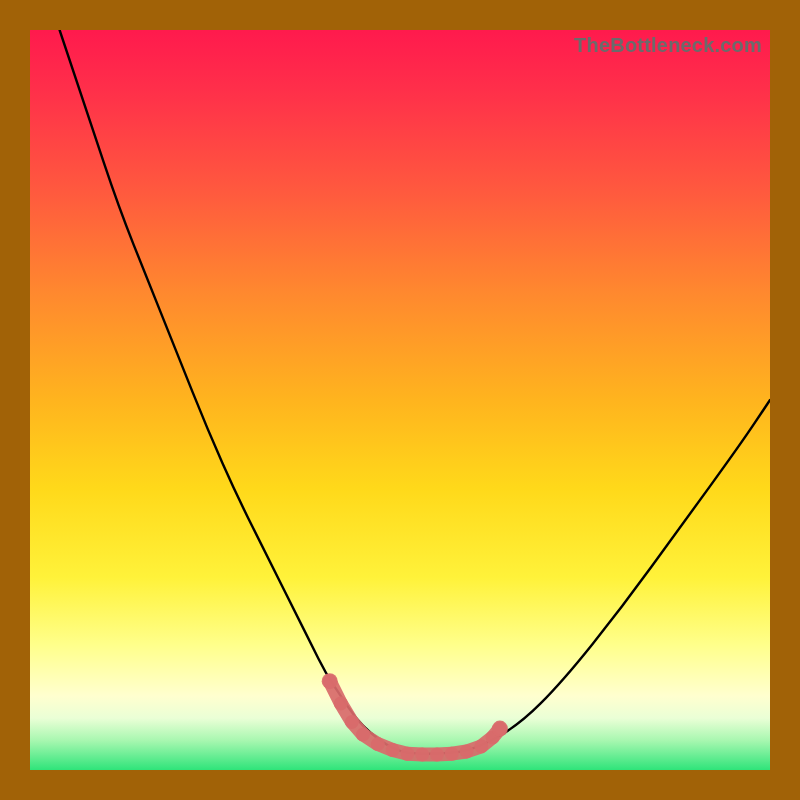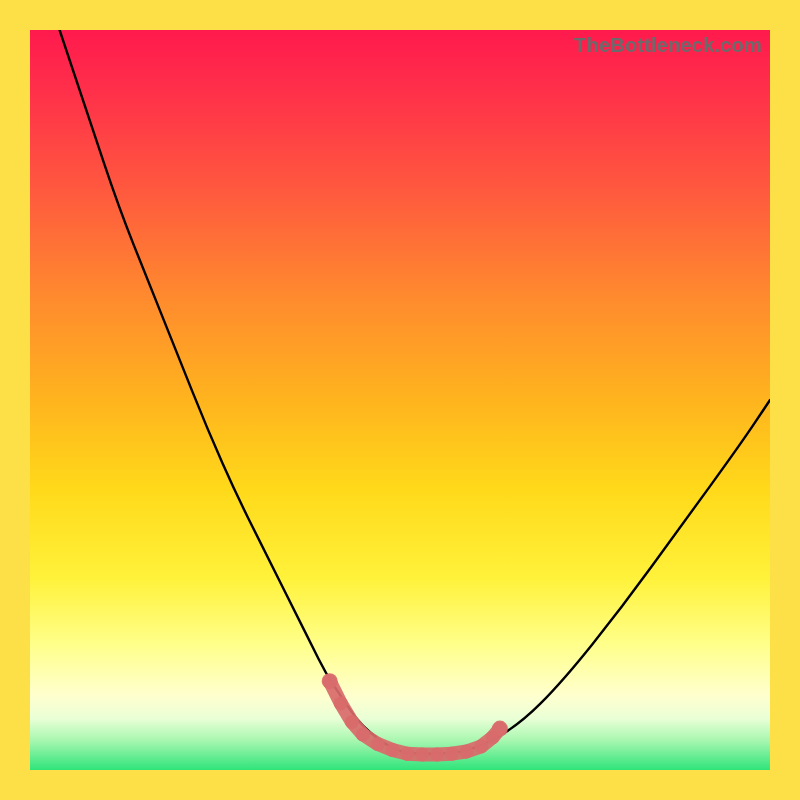--- a/index.html
+++ b/index.html
@@ -8,21 +8,21 @@
     width: 800px;
     height: 800px;
     overflow: hidden;
     background: #000;
     font-family: Arial, Helvetica, sans-serif;
   }
   .frame {
     position: relative;
     width: 800px;
     height: 800px;
-    background: #fde047;
+    background: #a16207;
   }
   .plot {
     position: absolute;
     left: 30px;
     top: 30px;
     width: 740px;
     height: 740px;
     
     background: linear-gradient(
       to bottom,

